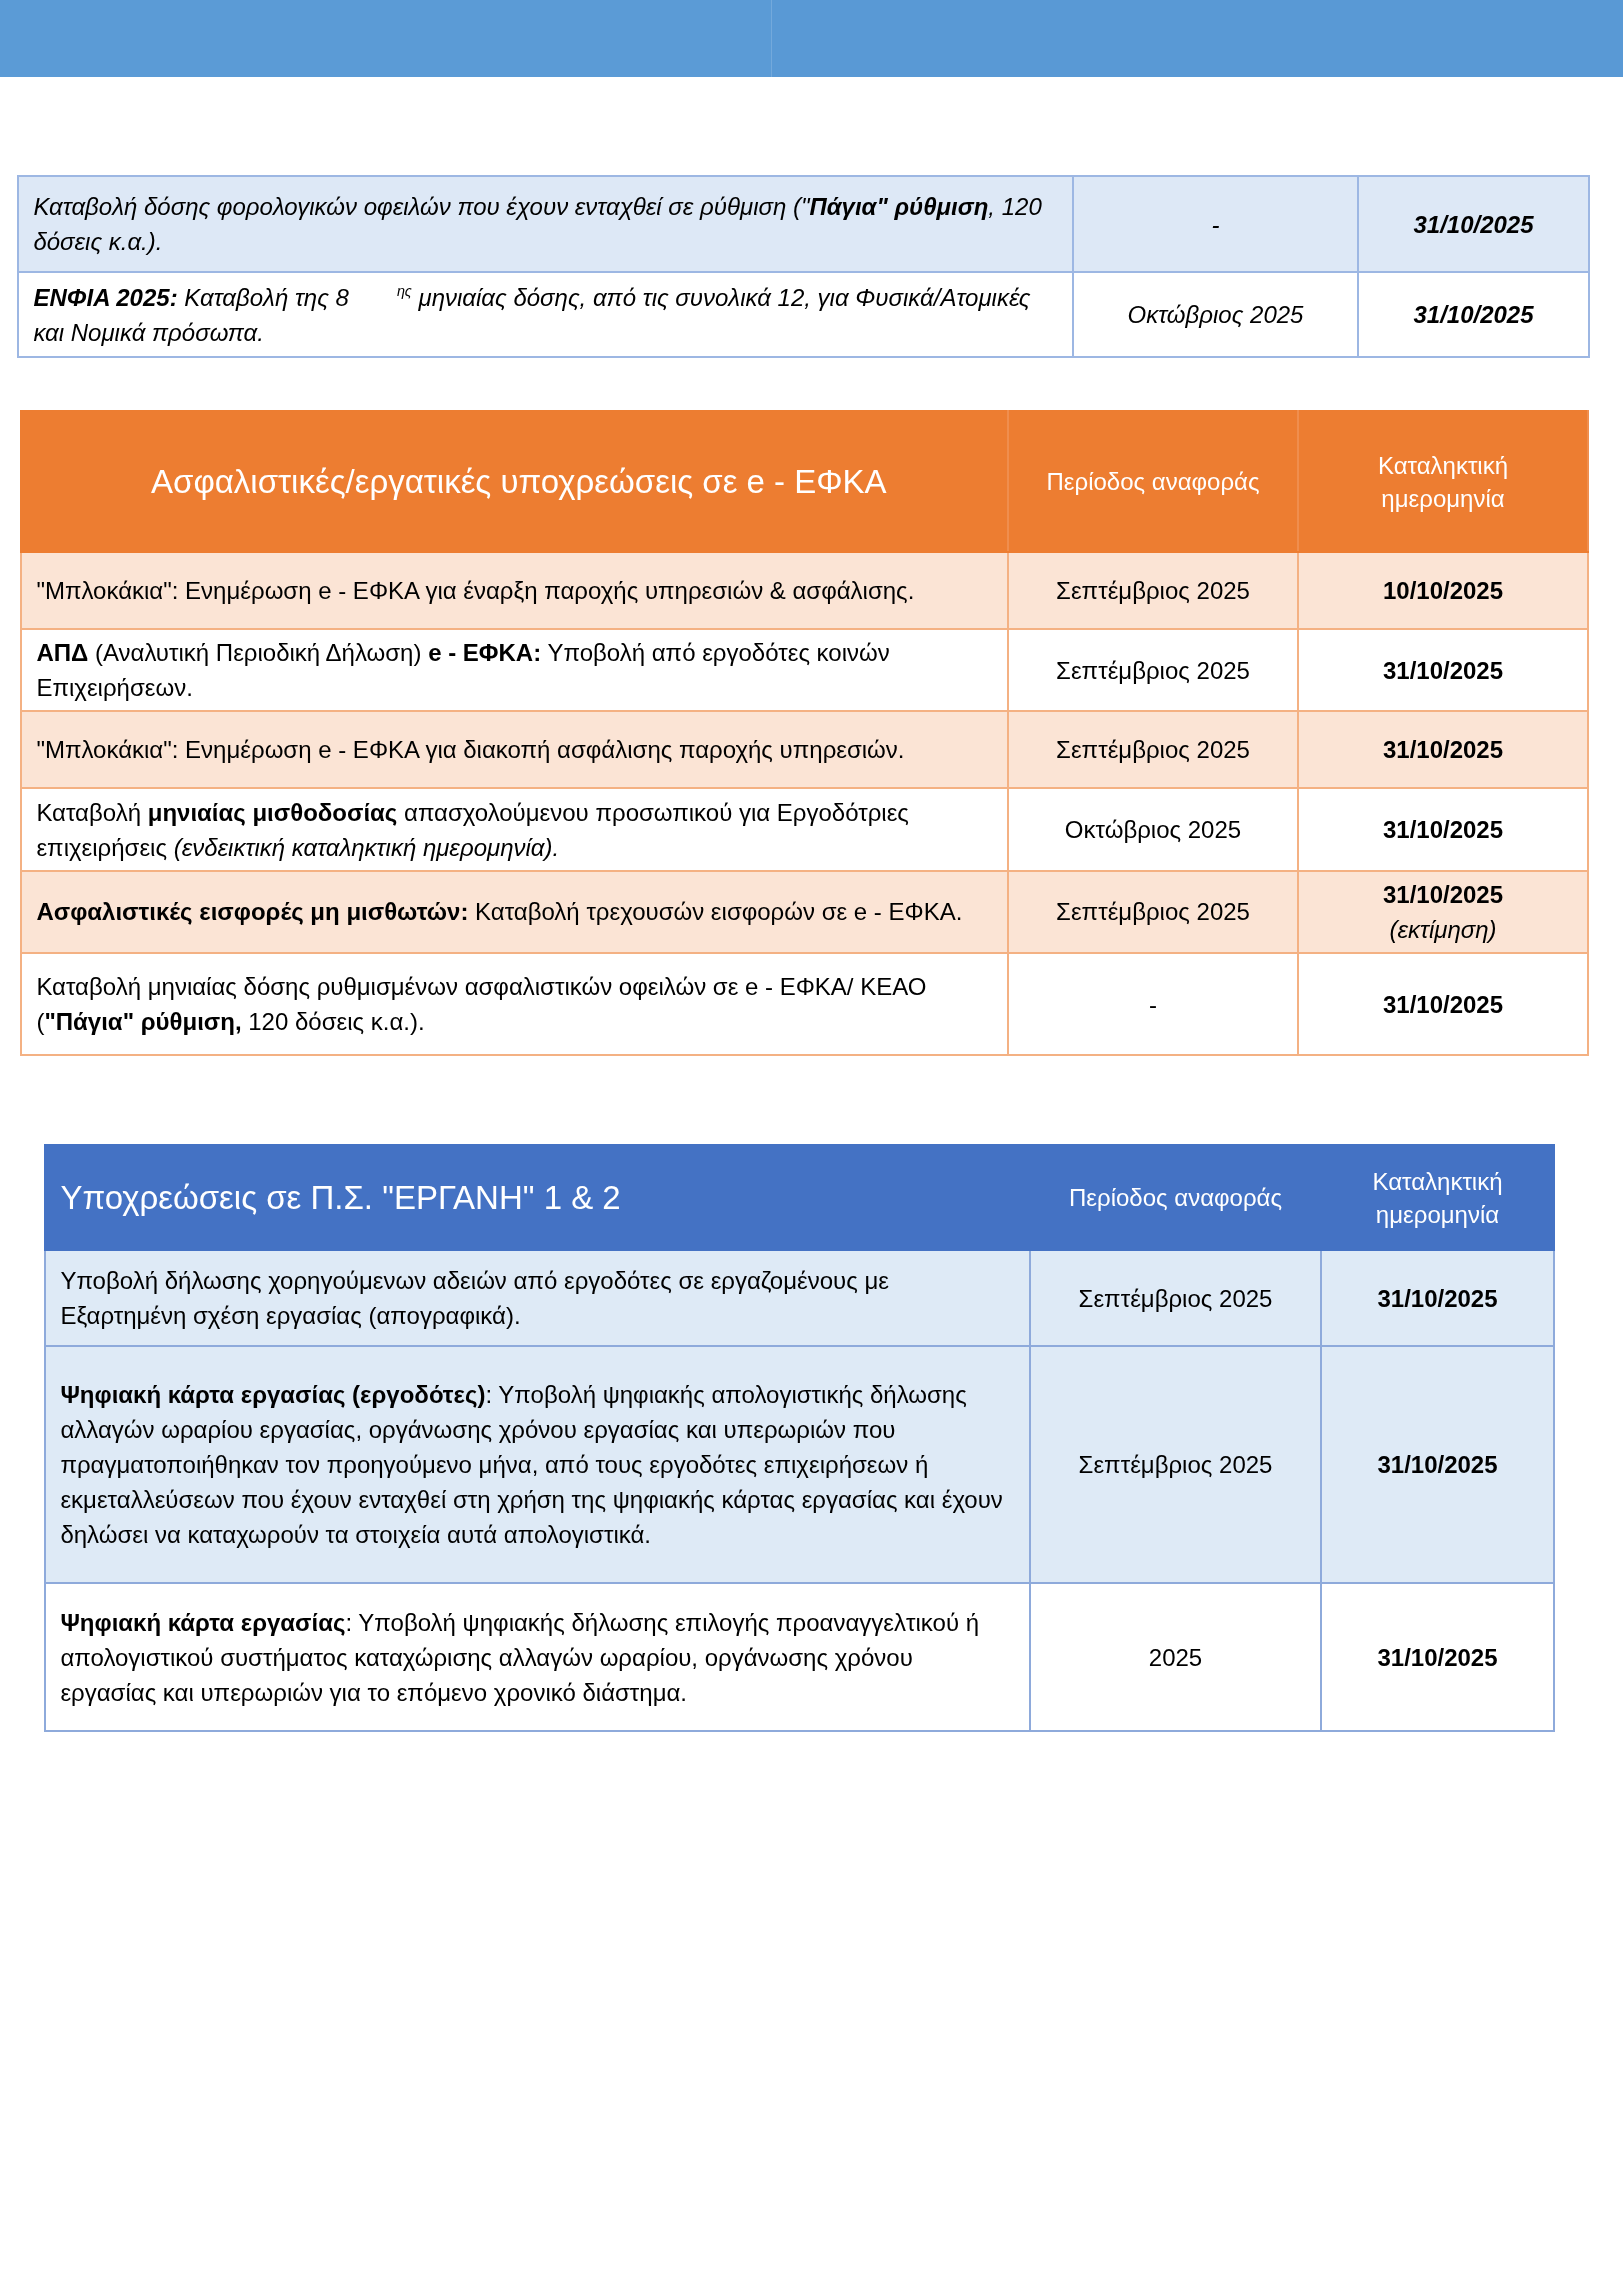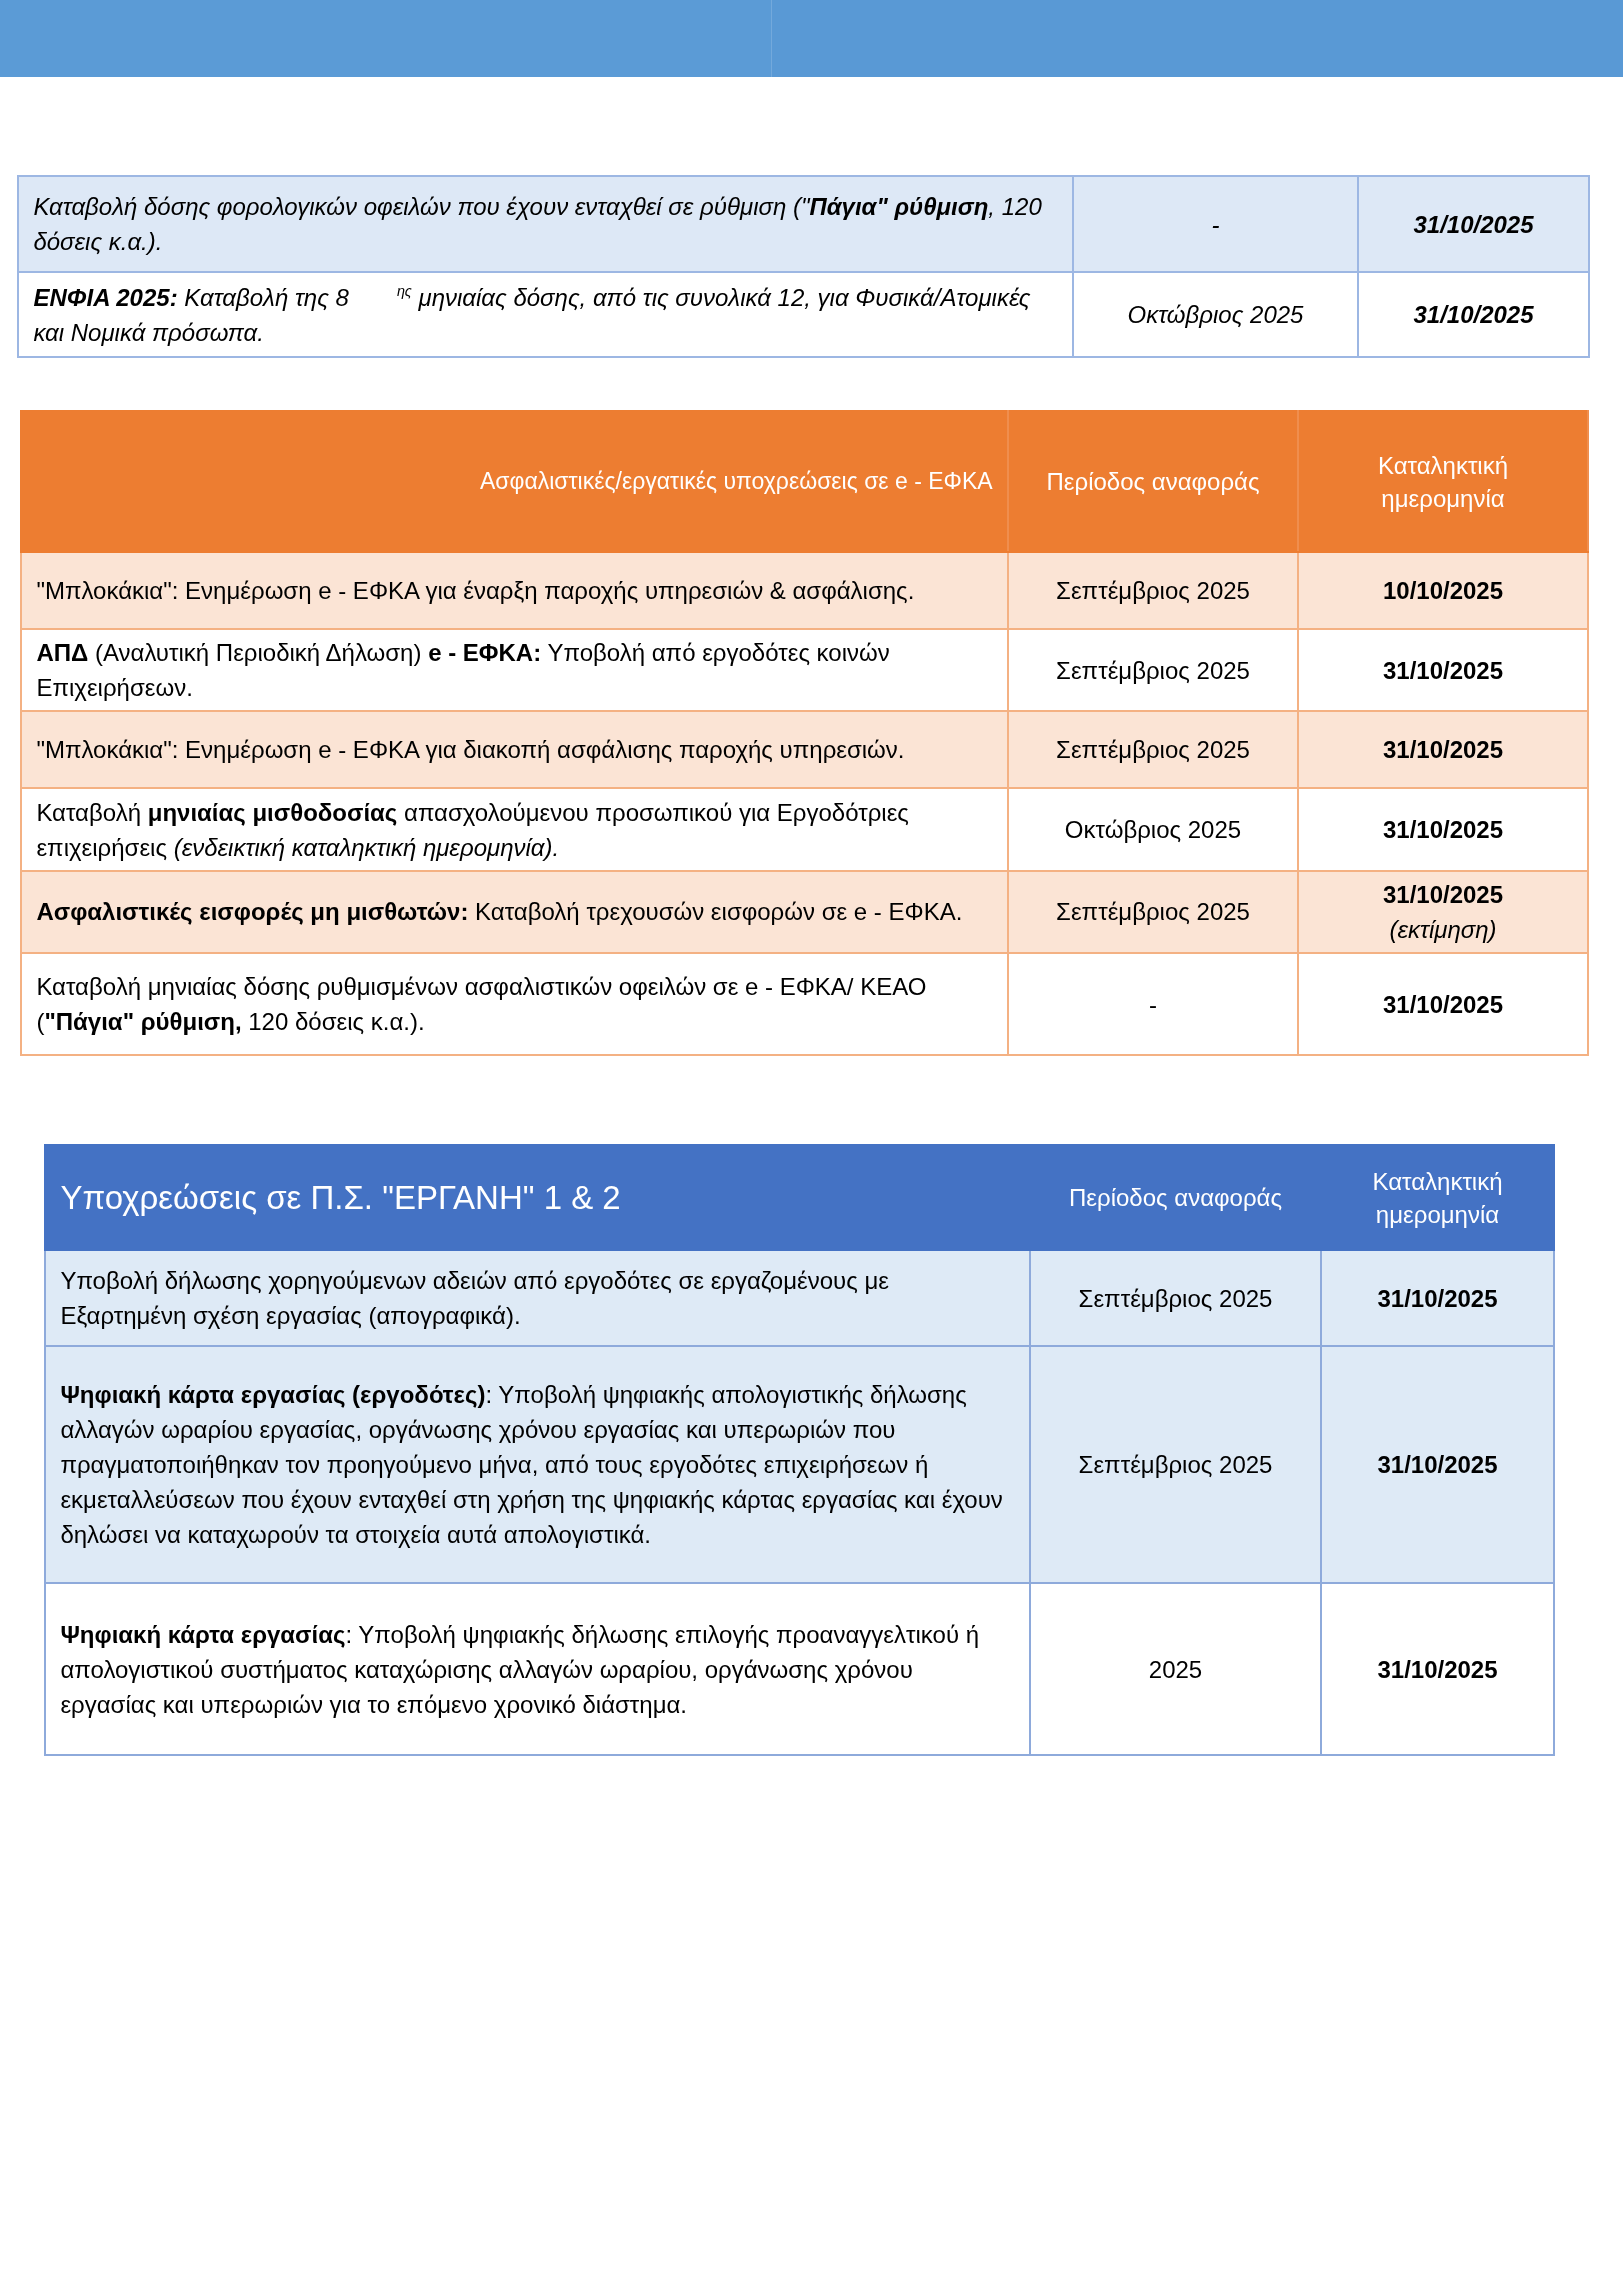--- a/index.html
+++ b/index.html
@@ -25,21 +25,21 @@
   #t1 td.c { text-align: center; }
   #t1 tr.r1 td { height: 96px; }
   #t1 tr.r2 td { height: 77px; }
   sup { font-size: 14.4px; vertical-align: 9.8px; line-height: 0; margin-left: 48px; }
 
   
   #t2 { left: 20px; top: 410px; width: 1567px; }
   #t2 col.c1 { width: 987px; } #t2 col.c2 { width: 290px; } #t2 col.c3 { width: 290px; }
   #t2 td, #t2 th { border: 2px solid #f4b183; font-size: 24px; line-height: 35px; padding: 5.2px 14.4px; }
   #t2 th { background: #ed7d31; color: #ffffff; border-color: #ed7d31; border-right-color: #f08e4e; height: 141px; }
-  #t2 th.title { text-align: right; font-size: 23px; padding-left: 23px; }
+  #t2 th.title { text-align: center; font-size: 33px; padding-left: 23px; }
   #t2 th.sub { text-align: center; font-size: 24px; line-height: 33px; }
   #t2 tr.shade td { background: #fbe4d5; }
   #t2 tr.plain td { background: #ffffff; }
   #t2 td.c { text-align: center; }
 
   
   #t3 { left: 44px; top: 1144px; width: 1509px; }
   #t3 col.c1 { width: 985px; } #t3 col.c2 { width: 291px; } #t3 col.c3 { width: 233px; }
   #t3 td, #t3 th { border: 2px solid #8eaadb; font-size: 24px; line-height: 35px; padding: 5.2px 14.4px; }
   #t3 th { background: #4472c4; color: #ffffff; border-color: #4472c4; height: 105px; }
@@ -140,20 +140,20 @@
   <tr class="shade" style="height:96px">
     <td>Υποβολή δήλωσης χορηγούμενων αδειών από εργοδότες σε εργαζομένους με Εξαρτημένη σχέση εργασίας (απογραφικά).</td>
     <td class="c">Σεπτέμβριος 2025</td>
     <td class="c bold">31/10/2025</td>
   </tr>
   <tr class="shade" style="height:237px">
     <td><b>Ψηφιακή κάρτα εργασίας (εργοδότες)</b><span>: Υποβολή ψηφιακής απολογιστικής δήλωσης αλλαγών ωραρίου εργασίας, οργάνωσης χρόνου εργασίας και υπερωριών που πραγματοποιήθηκαν τον προηγούμενο μήνα, από τους  εργοδότες επιχειρήσεων ή εκμεταλλεύσεων που έχουν ενταχθεί στη χρήση της ψηφιακής κάρτας εργασίας και έχουν δηλώσει να καταχωρούν τα στοιχεία αυτά απολογιστικά.</span></td>
     <td class="c">Σεπτέμβριος 2025</td>
     <td class="c bold">31/10/2025</td>
   </tr>
-  <tr class="plain" style="height:172px">
+  <tr class="plain" style="height:148px">
     <td><b>Ψηφιακή κάρτα εργασίας</b><span>: Υποβολή ψηφιακής δήλωσης επιλογής προαναγγελτικού ή απολογιστικού συστήματος καταχώρισης αλλαγών ωραρίου, οργάνωσης χρόνου εργασίας και υπερωριών για το επόμενο χρονικό διάστημα.</span></td>
     <td class="c">2025</td>
     <td class="c bold">31/10/2025</td>
   </tr>
 </tbody>
   </table>
 
 
 </body></html>

